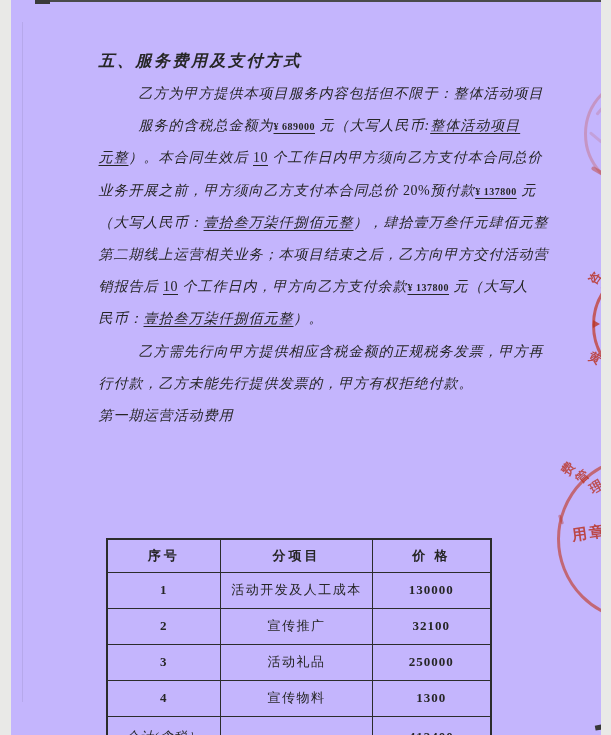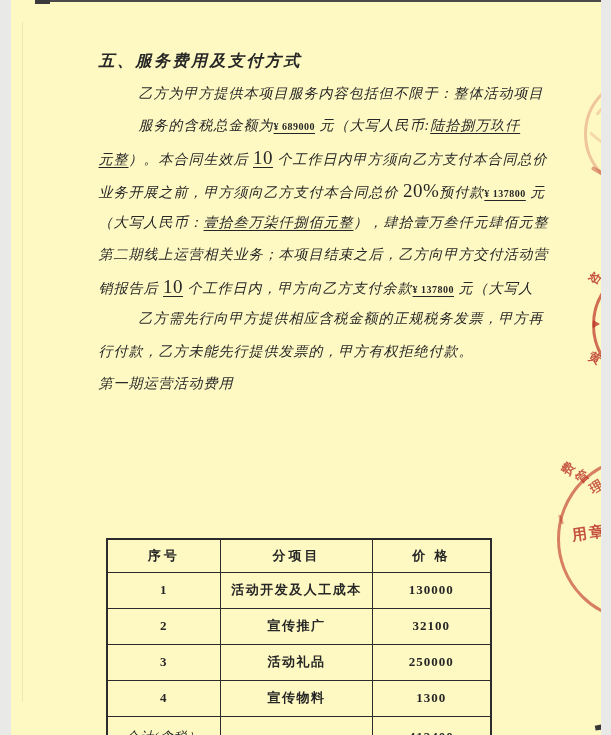--- a/index.html
+++ b/index.html
@@ -1,39 +1,39 @@
 <!DOCTYPE html>
 <html><head>
 <meta charset="utf-8">
 <style>
   html,body{margin:0;padding:0;background:#e9e9e7;}
   .page{
     position:relative; width:590px; height:735px; margin:0 auto;
-    background:#fef9c3; overflow:hidden;
+    background:#c4b5fd; overflow:hidden;
     font-family:"Liberation Serif", serif; color:#262626;
   }
   
   .edge-top{position:absolute;left:26px;top:0;width:575px;height:2px;background:#4a4a4a;}
   .edge-top-notch{position:absolute;left:24px;top:0;width:15px;height:4px;background:#3a3a3a;}
   .edge-left{position:absolute;left:11px;top:22px;width:1px;height:680px;background:rgba(0,0,0,.07);}
   .edge-right-line{position:absolute;left:600px;top:0;width:1px;height:735px;background:#b3b3ae;}
   .edge-right-margin{position:absolute;left:601px;top:0;width:10px;height:735px;background:#f3f3f0;}
   .corner-mark{position:absolute;left:584px;top:723px;width:30px;height:5px;background:#383838;transform:rotate(-10deg);}
   .corner-mark2{position:absolute;left:603px;top:714px;width:4px;height:21px;background:#4a4a4a;}
 
   
   .text-block{position:absolute;left:88px;top:44px;width:446px;}
   .heading{
     font-size:16px;font-weight:700;font-style:italic;
     letter-spacing:2.5px;line-height:34px;height:34px;white-space:nowrap;
   }
   .line{height:32.2px;line-height:32.2px;white-space:nowrap;font-size:14px;letter-spacing:1px;}
   .line.indent{padding-left:40px;}
   .cn{font-style:italic;}
-  .num{font-style:normal;font-size:19px;letter-spacing:.5px;}
+  .num{font-style:normal;font-size:14px;letter-spacing:.5px;}
   .numb{font-style:normal;font-weight:700;font-size:10px;letter-spacing:.5px;}
   .u{text-decoration:underline;text-underline-offset:3px;text-decoration-thickness:1px;}
 
   .currency-note{
     position:absolute;top:517px;left:300px;width:233px;text-align:right;
     font-size:13px;font-style:italic;letter-spacing:1.5px;white-space:nowrap;
   }
 
   
   .fee-table{
@@ -44,21 +44,21 @@
     border:1px solid #2c2c2c;text-align:center;vertical-align:middle;
     font-size:13px;overflow:hidden;
   }
   .fee-table{border:2px solid #2c2c2c;}
   .fee-table tr.hdr{height:33px;}
   .fee-table tr.row{height:36px;}
   .fee-table tr.row:last-child{height:43px;}
   .th-cell{font-weight:700;letter-spacing:3px;}
   .c-seq-num,.c-price{font-family:"Liberation Serif",serif;font-weight:700;letter-spacing:1px;}
   .c-seq-cn{font-style:italic;font-weight:400;letter-spacing:1px;font-size:13.5px;}
-  .c-item{font-family:"Liberation Sans",sans-serif;font-weight:700;letter-spacing:1.5px;font-size:12.5px;}
+  .c-item{font-family:"Liberation Sans",sans-serif;font-weight:400;letter-spacing:1.5px;font-size:12.5px;}
 
   
   .seal{position:absolute;pointer-events:none;}
   .seal-circle{position:absolute;border-radius:50%;}
   .seal-char{position:absolute;font-size:12px;line-height:12px;font-weight:700;}
   .seal-label{position:absolute;font-size:15px;font-weight:700;letter-spacing:2px;white-space:nowrap;}
   .seal-stroke{position:absolute;border-radius:2px;}
   .seal-triangle{position:absolute;width:0;height:0;border-top:4px solid transparent;border-bottom:4px solid transparent;}
 
   #seal-top{left:563px;top:70px;width:48px;height:120px;}
@@ -99,26 +99,27 @@
   <div class="edge-left"></div>
   <div class="edge-right-margin"></div>
   <div class="edge-right-line"></div>
   <div class="corner-mark"></div>
   <div class="corner-mark2"></div>
 
   <div class="text-block">
     <div class="heading">五、服务费用及支付方式</div>
     <div>
         <div class="line indent"><span class="cn">乙方为甲方提供本项目服务内容包括但不限于：整体活动项目</span></div>
-        <div class="line indent"><span class="cn">服务的含税总金额为</span><span class="numb u">¥ 689000</span><span class="cn"> 元（大写人民币:</span><span class="cn u">陆拾捌万玖仟</span></div>
+        <div class="line indent"><span class="cn">服务的含税总金额为</span><span class="numb u">¥ 689000</span><span class="cn"> 元（大写人民币:</span><span class="cn u">整体活动项目</span></div>
         <div class="line"><span class="cn u">元整</span><span class="cn">）。本合同生效后 </span><span class="num u">10</span><span class="cn"> 个工作日内甲方须向乙方支付本合同总价</span></div>
         <div class="line"><span class="cn">业务开展之前，甲方须向乙方支付本合同总价 </span><span class="num">20%</span><span class="cn">预付款</span><span class="numb u">¥ 137800</span><span class="cn"> 元</span></div>
         <div class="line"><span class="cn">（大写人民币：</span><span class="cn u">壹拾叁万柒仟捌佰元整</span><span class="cn">），肆拾壹万叁仟元肆佰元整</span></div>
         <div class="line"><span class="cn">第二期线上运营相关业务；本项目结束之后，乙方向甲方交付活动营</span></div>
         <div class="line"><span class="cn">销报告后 </span><span class="num u">10</span><span class="cn"> 个工作日内，甲方向乙方支付余款</span><span class="numb u">¥ 137800</span><span class="cn"> 元（大写人</span></div>
+        <div class="line"><span class="cn">民币：</span><span class="cn u">壹拾叁万柒仟捌佰元整</span><span class="cn">）。</span></div>
         <div class="line indent"><span class="cn">乙方需先行向甲方提供相应含税金额的正规税务发票，甲方再</span></div>
         <div class="line"><span class="cn">行付款，乙方未能先行提供发票的，甲方有权拒绝付款。</span></div>
         <div class="line"><span class="cn">第一期运营活动费用</span></div>
       </div>
   </div>
 
 
   <table class="fee-table">
     <colgroup>
         <col style="width:114px">

